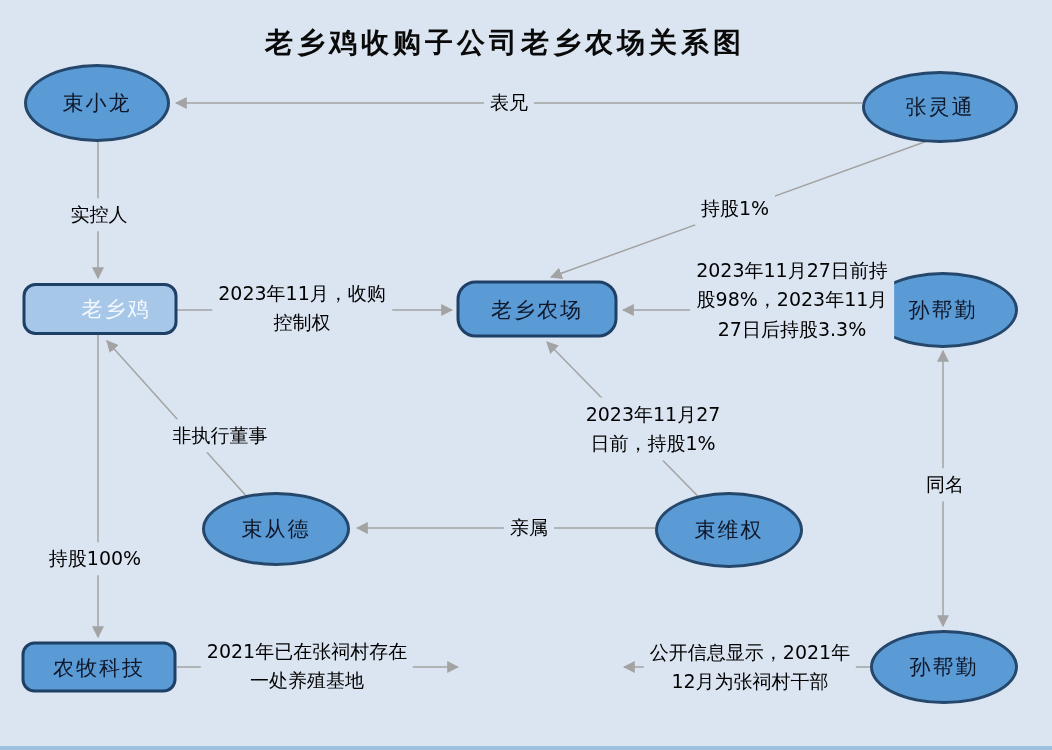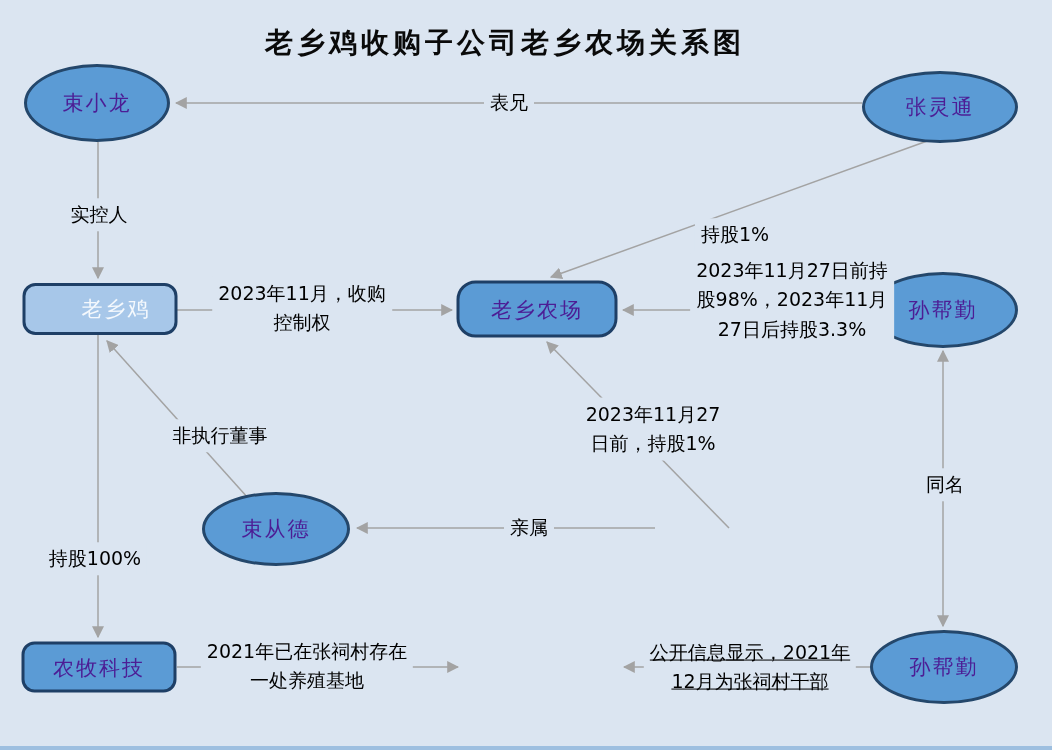--- a/index.html
+++ b/index.html
@@ -9,21 +9,21 @@
     font-family:"DejaVu Sans","Liberation Sans",sans-serif;
     overflow:hidden;
   }
   .canvas { position:relative; width:1004px; height:750px; }
   .edges { position:absolute; left:0; top:0; z-index:1; }
   .node {
     position:absolute; z-index:2;
     display:flex; align-items:center; justify-content:center;
     transform:translate(-50%,-50%);
     box-sizing:border-box;
-    font-size:21px; color:#4c1d95; letter-spacing:2px;
+    font-size:21px; color:#0f172a; letter-spacing:2px;
     text-align:center;
   }
   .ellipse {
     border-radius:50%;
     background:#5b9bd5;
     border:3px solid #24476b;
   }
   .rrect {
     border-radius:13px;
     background:#5b9bd5;
@@ -60,30 +60,30 @@
   .n-laoxiangnc    { left:537px; top:309px; width:161px; height:57px;border-radius:19px; }
   .n-sunbq-top     { left:943px; top:310px; width:150px; height:76px; }
   .n-shucongde     { left:276px; top:529px; width:148px; height:74px; }
   .n-shuweiquan    { left:729px; top:530px; width:148px; height:76px; }
   .n-nongmukeji    { left:99px;  top:667px; width:155px; height:51px; }
   .n-zhangcicun    { left:540px; top:666px; width:155px; height:54px; }
   .n-sunbq-bottom  { left:944px; top:667px; width:148px; height:74px; }
   
   .l-biaoxiong  { left:509px; top:103px; }
   .l-shikongren { left:99px;  top:215px; }
-  .l-chigu1     { left:735px; top:235px;text-align:center; }
+  .l-chigu1     { left:735px; top:209px;text-align:center; }
   .l-acquire    { left:302px; top:308px; }
   .l-sun98      { left:792px; top:300px; }
   .l-weiquan1   { left:653px; top:429px; }
   .l-feizhixing { left:220px; top:436px; }
   .l-qinshu     { left:529px; top:528px; }
   .l-tongming   { left:945px; top:485px; }
   .l-chigu100   { left:95px;  top:559px; }
   .l-jidi       { left:307px; top:666px; }
-  .l-ganbu      { left:750px; top:667px;text-decoration:underline; }
+  .l-ganbu      { left:750px; top:667px; }
 </style>
 </head>
 <body>
 
 <div class="canvas">
 
   <svg class="edges" width="1052" height="750" viewBox="0 0 1052 750">
     <defs>
       <marker id="arr" viewBox="0 0 10 10" refX="9" refY="5" markerWidth="8" markerHeight="8" orient="auto-start-reverse">
         <path d="M0,0 L10,5 L0,10 z" fill="#a3a3a3"></path>
@@ -118,20 +118,23 @@
   </div>
   <div class="node rrect n-laoxiangnc">
     <span>老乡农场</span>
   </div>
   <div class="node ellipse n-sunbq-top">
     <span>孙帮勤</span>
   </div>
   <div class="node ellipse n-shucongde">
     <span>束从德</span>
   </div>
+  <div class="node ellipse n-shuweiquan">
+    <span>束维权</span>
+  </div>
   <div class="node rrect n-nongmukeji">
     <span>农牧科技</span>
   </div>
   <div class="node ellipse n-sunbq-bottom">
     <span>孙帮勤</span>
   </div>
 
   <div class="elabel l-biaoxiong">表兄</div>
   <div class="elabel l-shikongren">实控人</div>
   <div class="elabel l-chigu1">持股1%</div>

